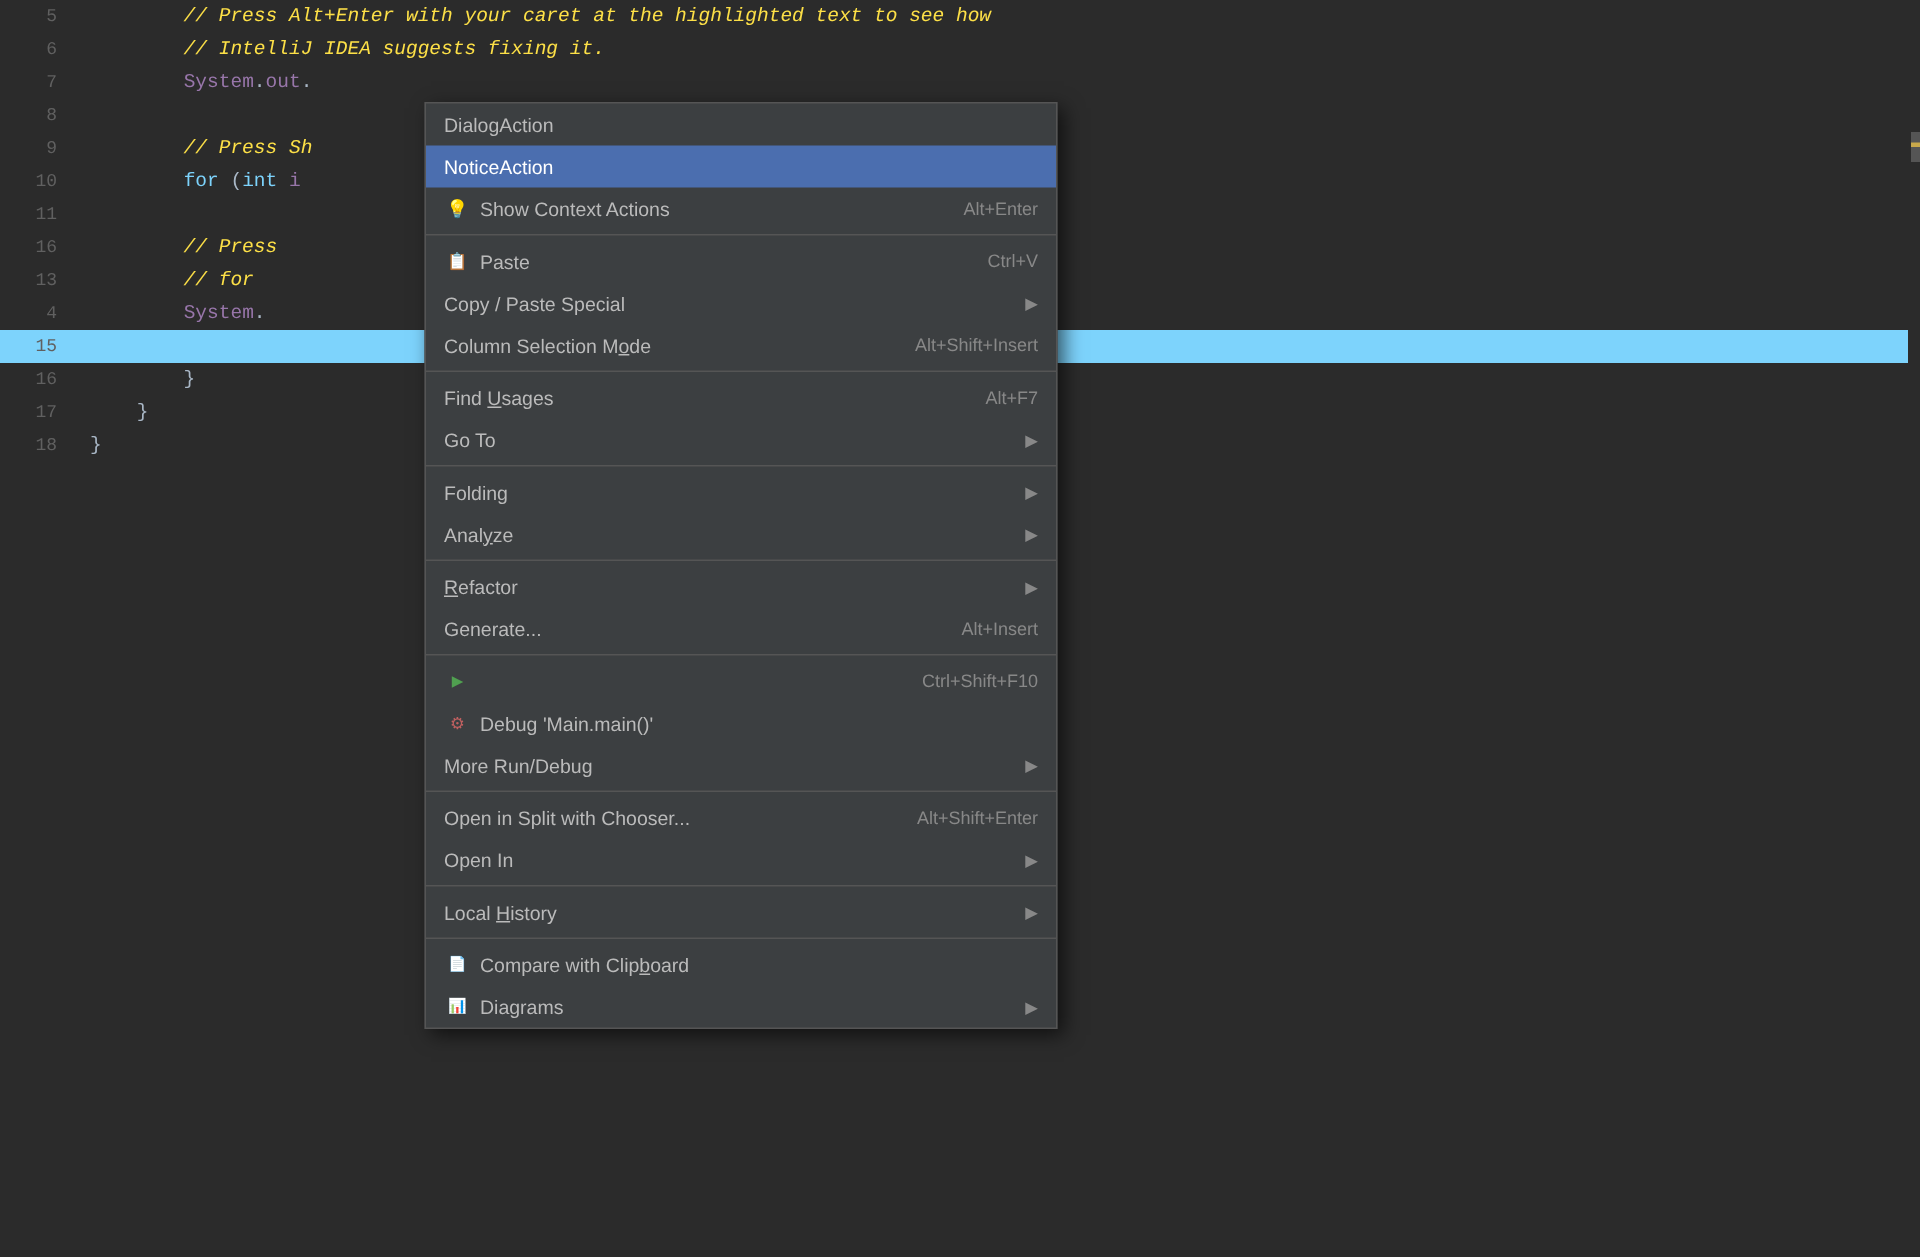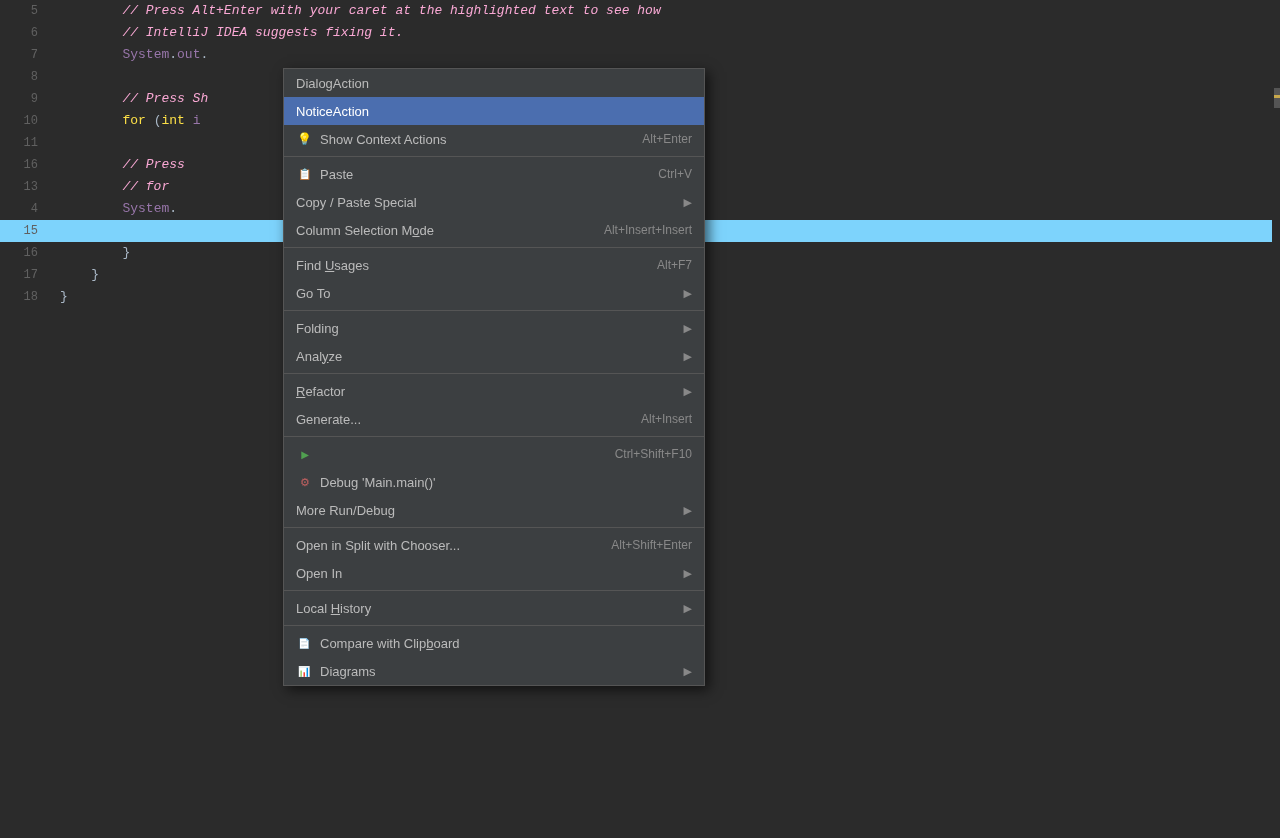--- a/index.html
+++ b/index.html
@@ -41,22 +41,22 @@
       user-select: none;
       font-size: 12px;
     }
 
     .line-content {
       flex: 1;
       white-space: pre;
       padding-left: 10px;
     }
 
-    .keyword { color: #fde047; }
-    .comment { color: #f9a8d4; font-style: italic; }
+    .keyword { color: #7dd3fc; }
+    .comment { color: #fde047; font-style: italic; }
     .var { color: #9876aa; }
     .field { color: #9876aa; }
 
     
     .context-menu {
       position: absolute;
       top: 68px;
       left: 283px;
       width: 422px;
       background: #3c3f41;
@@ -242,21 +242,21 @@
     <span class="shortcut">Ctrl+V</span>
   </div>
 
   <div class="menu-item">
     <span class="item-label">Copy / Paste Special</span>
     <span class="arrow">▶</span>
   </div>
 
   <div class="menu-item">
     <span class="item-label">Column Selection M<span class="underline">o</span>de</span>
-    <span class="shortcut">Alt+Insert+Insert</span>
+    <span class="shortcut">Alt+Shift+Insert</span>
   </div>
 
   <div class="menu-separator"></div>
 
   <div class="menu-item">
     <span class="item-label">Find <span class="underline">U</span>sages</span>
     <span class="shortcut">Alt+F7</span>
   </div>
 
   <div class="menu-item">

